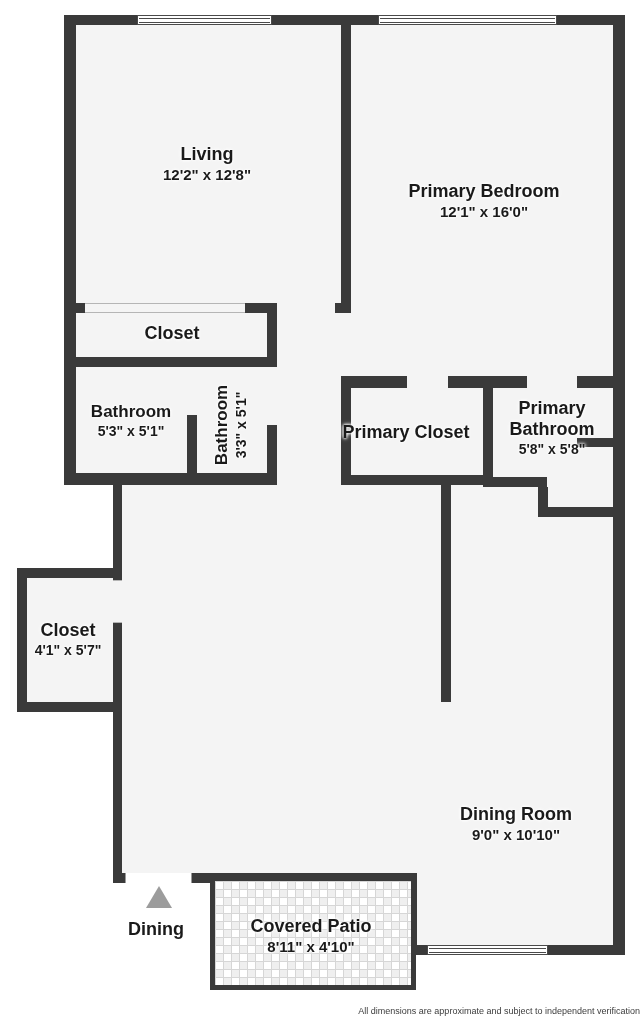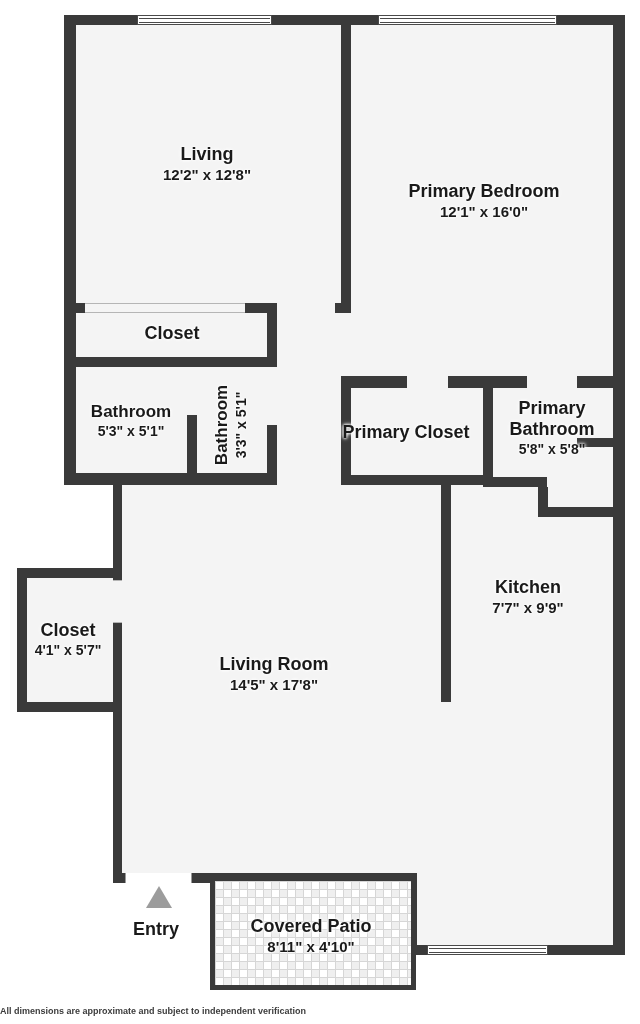--- a/index.html
+++ b/index.html
@@ -37,22 +37,22 @@
     position:absolute;left:146px;top:886px;width:0;height:0;
     border-left:13px solid transparent;border-right:13px solid transparent;
     border-bottom:22px solid #9c9c9c;
   }
   .entry-lbl{position:absolute;transform:translate(-50%,-50%);font-size:18px;font-weight:bold;color:#1a1a1a;}
   .watermark{
     position:absolute;left:2px;top:960px;font-size:31px;letter-spacing:2px;
     color:#eeeeee;-webkit-text-stroke:1.2px #9b9b9b;font-weight:400;white-space:nowrap;
   }
   .disclaimer{
-    position:absolute;left:0;right:0;top:1006px;text-align:left;
-    font-size:9px;color:#3c3c3c;font-weight:bold;
+    position:absolute;left:0;right:0;top:1006px;text-align:right;
+    font-size:9px;color:#3c3c3c;
   }
 </style>
 </head>
 <body>
 
 <div class="plan">
 
   <div class="floor" style="left:64px;top:15px;width:561px;height:470px;"></div>
   <div class="floor" style="left:113px;top:485px;width:512px;height:398px;"></div>
   <div class="floor" style="left:408px;top:883px;width:217px;height:72px;"></div>
@@ -127,33 +127,29 @@
     <div class="t" style="font-size:17px;">Bathroom</div>
     <div class="d" style="font-size:14px;">3'3" x 5'1"</div>
   </div>
   <div class="lbl" style="left:406px;top:432px;">
     <div class="t">Primary Closet</div>
   </div>
   <div class="lbl wrap" style="left:542px;top:428px;">
     <div class="t">Primary Bathroom</div>
     <div class="d" style="font-size:14px;">5'8" x 5'8"</div>
   </div>
-  <div class="lbl" style="left:528px;top:597px;">
-    <div class="t">Kitchen</div>
-    <div class="d">7'7" x 9'9"</div>
-  </div>
   <div class="lbl" style="left:68px;top:640px;">
     <div class="t">Closet</div>
     <div class="d" style="font-size:14px;">4'1" x 5'7"</div>
   </div>
-  <div class="lbl" style="left:274px;top:674px;">
-    <div class="t">Living Room</div>
-    <div class="d">14'5" x 17'8"</div>
+  <div class="lbl" style="left:516px;top:824px;">
+    <div class="t">Dining Room</div>
+    <div class="d">9'0" x 10'10"</div>
   </div>
   <div class="lbl" style="left:311px;top:936px;">
     <div class="t">Covered Patio</div>
     <div class="d">8'11" x 4'10"</div>
   </div>
-  <div class="entry-lbl" style="left:156px;top:929px;">Entry</div>
+  <div class="entry-lbl" style="left:156px;top:929px;">Dining</div>
 
   <div class="disclaimer">All dimensions are approximate and subject to independent verification</div>
 
 </div>
 
 </body></html>

